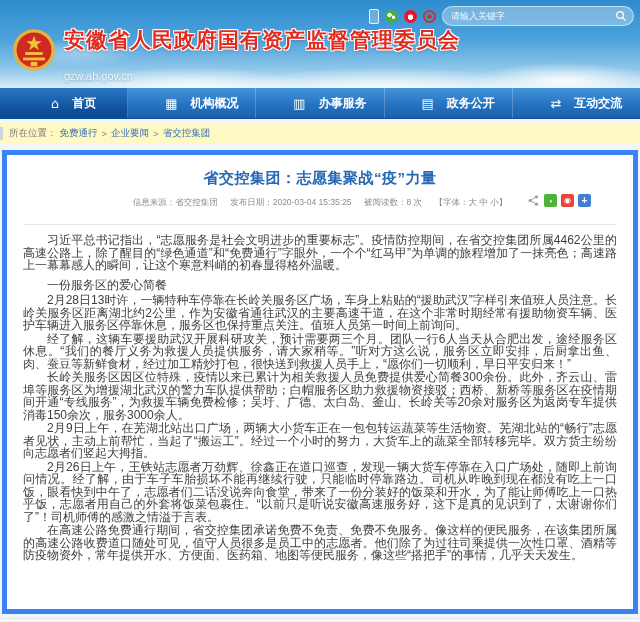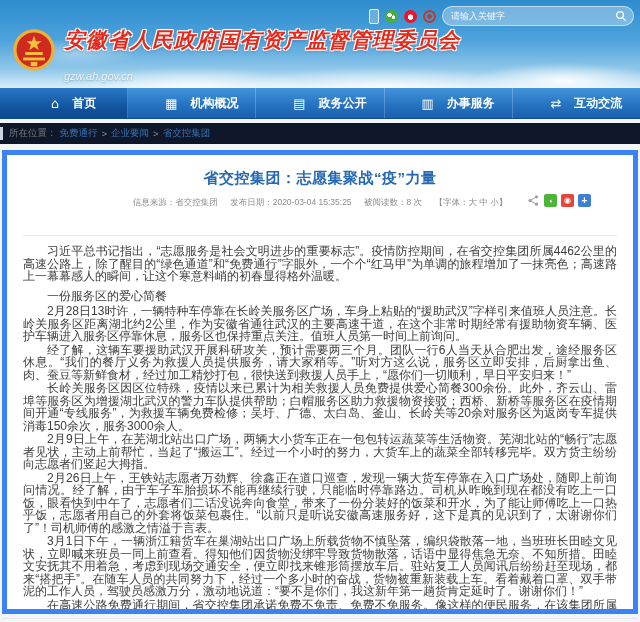--- a/index.html
+++ b/index.html
@@ -22,21 +22,21 @@
   .wechat-icon{background:radial-gradient(circle at 35% 38%, #fff 0 2px, transparent 2.5px),
     radial-gradient(circle at 65% 55%, #fff 0 1.5px, transparent 2px), #45b035;}
   .weibo-icon{background:radial-gradient(circle at 50% 55%, #fff 0 2.5px, transparent 3px), #e6162d;}
   .seal-icon{background:radial-gradient(circle at 50% 50%, #c0392b 0 2px, transparent 2.5px);
     border:2px solid #c0392b;width:9px;height:9px;box-sizing:content-box;}
   .searchbox{display:flex;align-items:center;width:178px;height:18px;border-radius:10px;
     background:rgba(255,255,255,.32);border:1px solid rgba(255,255,255,.55);padding:0 6px;}
   .searchbox input{flex:1;border:none;background:transparent;outline:none;font-size:9px;
     color:#fff;font-family:"Liberation Sans",sans-serif;}
   .searchbox input::placeholder{color:rgba(255,255,255,.9);}
-  .logo-row{position:absolute;left:12px;top:27px;display:flex;align-items:flex-start;gap:8px;font-style:italic;}
+  .logo-row{position:absolute;left:12px;top:27px;display:flex;align-items:flex-start;gap:8px;}
   .site-title{font-size:21px;font-weight:bold;color:#e32a1c;letter-spacing:1px;line-height:26px;
     text-shadow:1px 1px 0 #fff,-1px -1px 0 #fff,1px -1px 0 #fff,-1px 1px 0 #fff,0 2px 3px rgba(120,60,40,.35);}
   .site-url{font-size:11px;color:#eef4f8;margin-top:17px;text-shadow:0 1px 2px rgba(40,80,120,.4);}
 
   
   .nav{display:flex;height:30px;border-bottom:1px solid #0f4e97;}
   .nav-item{flex:1;display:flex;align-items:center;justify-content:center;gap:13px;cursor:pointer;
     color:#fff;font-size:12px;font-weight:bold;
     background:linear-gradient(180deg,#4394da 0%,#2674c1 55%,#1a5fae 100%);
     border-right:1px solid rgba(255,255,255,.22);padding-left:20px;}
@@ -44,33 +44,33 @@
   .nav-item.active{background:linear-gradient(180deg,#2a77c4 0%,#10519c 70%,#0d4a92 100%);}
   .nav-ico{font-family:"DejaVu Sans",sans-serif;font-size:13px;font-weight:normal;line-height:1;}
   .icon-home::before{content:"⌂";}
   .icon-building::before{content:"▦";}
   .icon-map::before{content:"✦";}
   .icon-doc::before{content:"▤";}
   .icon-service::before{content:"▥";}
   .icon-exchange::before{content:"⇄";}
 
   
-  .crumb-bar{margin-top:4px;height:21px;background:#0f172a;display:flex;align-items:center;
+  .crumb-bar{margin-top:4px;height:21px;background:#fef9c3;display:flex;align-items:center;
     font-size:9.5px;color:#7a7a7a;padding-left:9px;position:relative;}
   .crumb-bar .edge-mark{position:absolute;left:0;top:4px;width:3px;height:13px;background:#c9d4de;}
   .crumb-link{color:#3a72b0;margin:0 3px;cursor:pointer;}
   .crumb-sep{color:#8a8a8a;margin:0 1px;}
 
   
   .article-box{margin:6px 2px 0;background:#fff;border:5px solid #3b82f6;padding:0 16px 8px;
     height:464px;box-sizing:border-box;overflow:hidden;}
   .article-title{text-align:center;color:#2568b3;font-size:15px;font-weight:bold;
     padding:14px 0 9px;letter-spacing:.5px;}
   .meta-row{position:relative;text-align:center;font-size:8.5px;color:#8c8c8c;
-    padding-bottom:26px;border-bottom:1px solid #e9e9e9;}
+    padding-bottom:15px;border-bottom:1px solid #e9e9e9;}
   .meta-row span.meta-seg{margin:0 5px;}
   .share-group{position:absolute;right:26px;top:-3px;display:flex;gap:4px;align-items:center;}
   .share-sq{width:13px;height:13px;border-radius:2px;display:flex;align-items:center;
     justify-content:center;color:#fff;font-size:10px;line-height:1;cursor:pointer;}
   .share-dots{width:13px;height:13px;cursor:pointer;}
   .sq-wechat{background:#4cb537;}
   .sq-weibo{background:#e6453c;}
   .sq-plus{background:#3e7fd0;}
   .sq-plus::before{content:"+";font-weight:bold;}
   .sq-wechat::before{content:"◖";font-size:7px;}
@@ -123,27 +123,27 @@
         <span>首页</span>
       </div>
 
       <div class="nav-item">
         <span class="nav-ico icon-building"></span>
         <span>机构概况</span>
       </div>
 
 
       <div class="nav-item">
+        <span class="nav-ico icon-service"></span>
+        <span>办事服务</span>
+      </div>
+
+      <div class="nav-item">
         <span class="nav-ico icon-doc"></span>
         <span>政务公开</span>
-      </div>
-
-      <div class="nav-item">
-        <span class="nav-ico icon-service"></span>
-        <span>办事服务</span>
       </div>
 
       <div class="nav-item">
         <span class="nav-ico icon-exchange"></span>
         <span>互动交流</span>
       </div>
     </div>
 
   <div class="crumb-bar">
     <span class="edge-mark"></span>
@@ -185,20 +185,19 @@
 
         <p class="p">经了解，这辆车要援助武汉开展科研攻关，预计需要两三个月。团队一行6人当天从合肥出发，途经服务区休息。“我们的餐厅义务为救援人员提供服务，请大家稍等。”听对方这么说，服务区立即安排，后厨拿出鱼、肉、蚕豆等新鲜食材，经过加工精炒打包，很快送到救援人员手上，“愿你们一切顺利，早日平安归来！”</p>
 
         <p class="p">长岭关服务区因区位特殊，疫情以来已累计为相关救援人员免费提供爱心简餐300余份。此外，齐云山、雷埠等服务区为增援湖北武汉的警力车队提供帮助；白帽服务区助力救援物资接驳；西桥、新桥等服务区在疫情期间开通“专线服务”，为救援车辆免费检修；吴圩、广德、太白岛、釜山、长岭关等20余对服务区为返岗专车提供消毒150余次，服务3000余人。</p>
 
 
         <p class="p">2月9日上午，在芜湖北站出口广场，两辆大小货车正在一包包转运蔬菜等生活物资。芜湖北站的“畅行”志愿者见状，主动上前帮忙，当起了“搬运工”。经过一个小时的努力，大货车上的蔬菜全部转移完毕。双方货主纷纷向志愿者们竖起大拇指。</p>
 
         <p class="p">2月26日上午，王铁站志愿者万劲辉、徐鑫正在道口巡查，发现一辆大货车停靠在入口广场处，随即上前询问情况。经了解，由于车子车胎损坏不能再继续行驶，只能临时停靠路边。司机从昨晚到现在都没有吃上一口饭，眼看快到中午了，志愿者们二话没说奔向食堂，带来了一份分装好的饭菜和开水，为了能让师傅吃上一口热乎饭，志愿者用自己的外套将饭菜包裹住。“以前只是听说安徽高速服务好，这下是真的见识到了，太谢谢你们了”！司机师傅的感激之情溢于言表。</p>
 
-        <p class="p">3月1日下午，一辆浙江籍货车在巢湖站出口广场上所载货物不慎坠落，编织袋散落一地，当班班长田睦文见状，立即喊来班员一同上前查看。得知他们因货物没绑牢导致货物散落，话语中显得焦急无奈、不知所措。田睦文安抚其不用着急，考虑到现场交通安全，便立即找来锥形筒摆放车后。驻站复工人员闻讯后纷纷赶至现场，都来“搭把手”。在随车人员的共同努力下，经过一个多小时的奋战，货物被重新装载上车。看着戴着口罩、双手带泥的工作人员，驾驶员感激万分，激动地说道：“要不是你们，我这新年第一趟货肯定延时了。谢谢你们！”</p>
 
         <p class="p">在高速公路免费通行期间，省交控集团承诺免费不免责、免费不免服务。像这样的便民服务，在该集团所属的高速公路收费道口随处可见，值守人员很多是员工中的志愿者。他们除了为过往司乘提供一次性口罩、酒精等防疫物资外，常年提供开水、方便面、医药箱、地图等便民服务，像这些“搭把手”的事情，几乎天天发生。</p>
       </div>
   </div>
 
   <div class="bottom-rule"></div>
 </div>
 
 </body></html>

